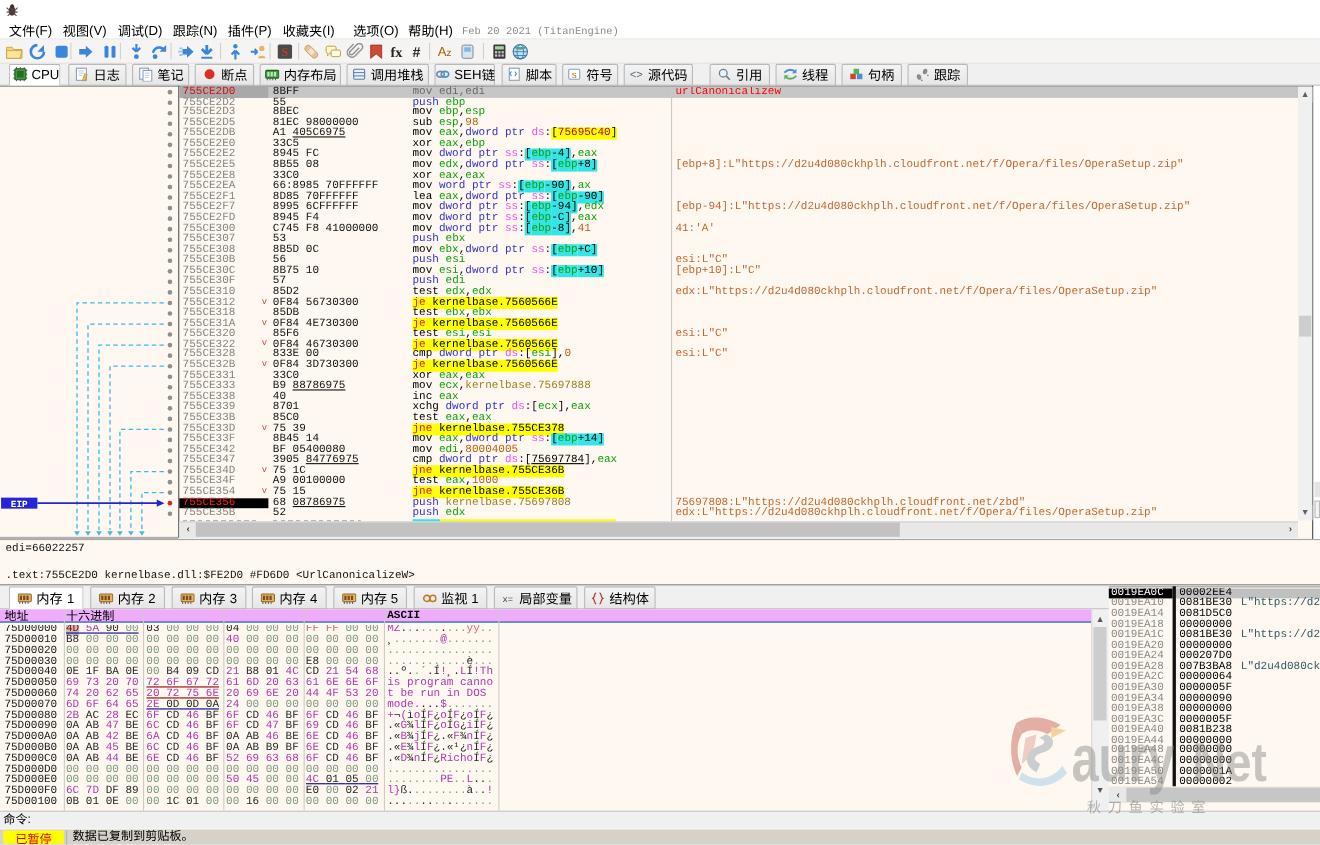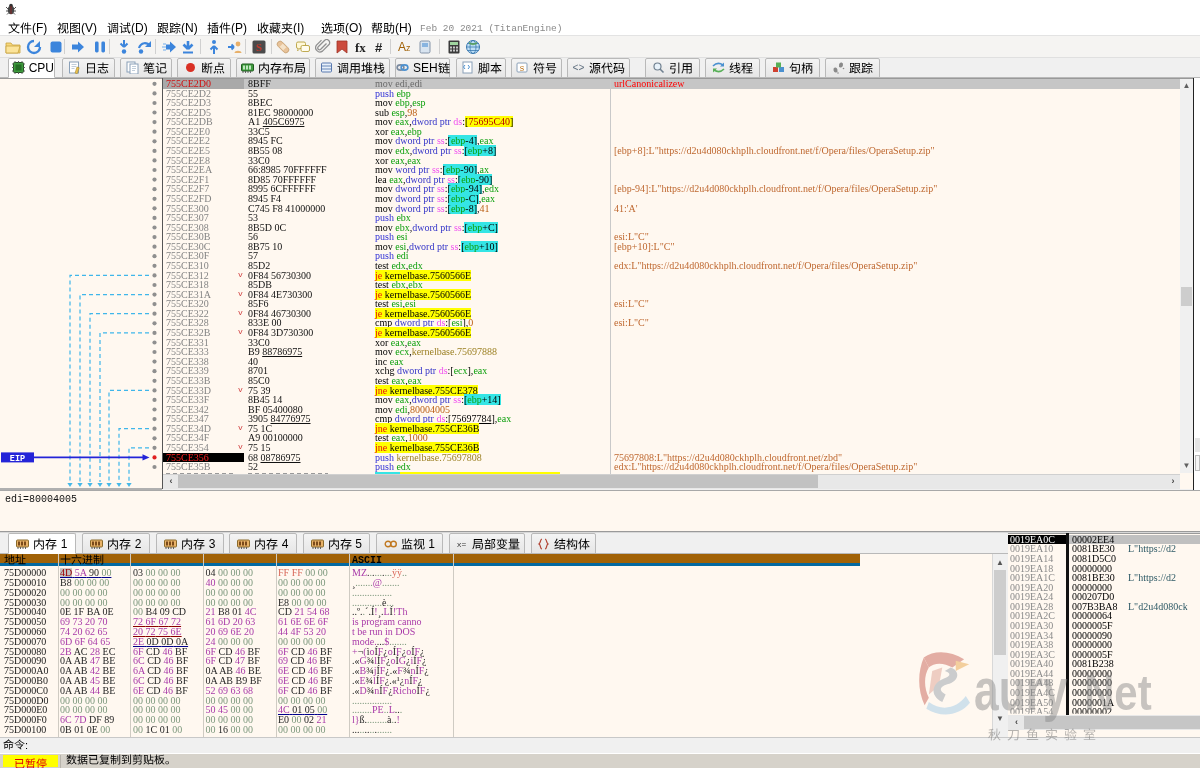--- a/index.html
+++ b/index.html
@@ -1,21 +1,21 @@
 <!DOCTYPE html>
 <html><head><meta charset="utf-8"><title>x32dbg</title>
 <style>
 *{margin:0;padding:0;box-sizing:border-box}
 html,body{width:1200px;height:768px;overflow:hidden}
 body{font-family:"Liberation Sans",sans-serif;background:#f0f0f0;position:relative}
 .abs{position:absolute}
 .z{display:inline-block;vertical-align:-0.13em;fill:currentColor}
 .mono{font-family:"Liberation Mono",monospace}
 
-.col{position:absolute;font-family:Liberation Serif, serif;font-size:10px;white-space:pre;color:#111}
+.col{position:absolute;font-family:Liberation Mono, monospace;font-size:10px;white-space:pre;color:#111}
 .col div{height:9.58px;line-height:9.58px}
 .dcol div{height:9.8px;line-height:9.8px}
 i{font-style:normal}
 .g{color:#0da00d}
 .n{color:#bb5e14}
 .p{color:#3434c8}
 .s{color:#f04ef0}
 .b{color:#2e2ed6}
 .j{color:#e81010;background:#ffff00}
 .y{color:#000;background:#ffff00}
@@ -473,21 +473,22 @@
 <div class="abs" style="left:0;top:488px;width:162px;height:2px;background:#b0b0b0"></div>
 <div class="abs" style="left:1180px;top:79px;width:13px;height:394px;background:#f0f0f0"></div>
 <div class="abs" style="left:1180px;top:79px;width:13px;height:14px;background:#f0f0f0;color:#606060;font-size:8px;text-align:center;line-height:14px">▲</div>
 <div class="abs" style="left:1181px;top:287px;width:11px;height:19px;background:#cdcdcd"></div>
 <div class="abs" style="left:1180px;top:459px;width:13px;height:14px;background:#f0f0f0;color:#606060;font-size:8px;text-align:center;line-height:14px">▼</div>
 <div class="abs" style="left:163px;top:474px;width:1017px;height:15px;background:#e8e8e8;border-top:1px solid #d0d0d0"></div>
 <div class="abs" style="left:164px;top:475px;width:14px;height:13px;color:#444;font-size:9px;text-align:center;line-height:13px;font-weight:bold">‹</div>
 <div class="abs" style="left:178px;top:475px;width:640px;height:13px;background:#c2c2c2"></div>
 <div class="abs" style="left:1166px;top:475px;width:14px;height:13px;color:#444;font-size:9px;text-align:center;line-height:13px;font-weight:bold">›</div>
 <div class="abs" style="left:0;top:490px;width:1200px;height:41px;background:#fff8f0;border-top:1px solid #a8a8a8">
-    <div class="mono abs" style="left:5px;top:3px;font-size:10px;color:#111">edi=80004005</div>
+    <div class="mono abs" style="left:5px;top:3px;font-size:10px;color:#111">edi=66022257</div>
+    <div class="mono abs" style="left:5px;top:27px;font-size:10px;color:#111">.text:755CE2D0 kernelbase.dll:$FE2D0 #FD6D0 &lt;UrlCanonicalizeW&gt;</div>
   </div>
 <div class="abs" style="left:0;top:531px;width:1200px;height:2px;background:#d8d8d8;border-top:1px solid #9a9a9a"></div>
 <div class="abs" style="left:0;top:533px;width:1008px;height:21px;background:#f0f0f0;border-bottom:1px solid #b9b9b9"></div>
 <div class="abs" style="left:8px;top:533px;width:68px;height:21px;background:#fff;border:1px solid #b9b9b9;border-bottom:1px solid #fff;border-radius:2px 2px 0 0;text-align:center;font-size:12px;line-height:20px;white-space:nowrap"><svg width="13" height="12" viewBox="0 0 13 12" style="vertical-align:-2px;margin-right:4px">
       <rect x="0.5" y="2" width="12" height="7" rx="1" fill="#e8b268" stroke="#8a6a2a"></rect>
       <g fill="#7a4a1a">
         <rect x="2" y="3.5" width="2" height="4"></rect>
         <rect x="5" y="3.5" width="2" height="4"></rect>
         <rect x="8" y="3.5" width="2" height="4"></rect>
       </g>
@@ -561,21 +562,21 @@
       <use href="#z91CF" x="3000"></use>
     </svg></div>
 <div class="abs" style="left:531px;top:533px;width:65px;height:21px;background:linear-gradient(#f4f4f4,#e6e6e6);border:1px solid #b9b9b9;border-bottom:1px solid #b9b9b9;border-radius:2px 2px 0 0;text-align:center;font-size:12px;line-height:20px;white-space:nowrap"><svg width="13" height="12" viewBox="0 0 13 12" style="vertical-align:-2px;margin-right:4px">
       <path d="M5 1 C3 1 4 5 2 6 C4 7 3 11 5 11 M8 1 C10 1 9 5 11 6 C9 7 10 11 8 11" fill="none" stroke="#b04030" stroke-width="1.2"></path>
     </svg><svg class="z" style="width:36px;height:12px;" viewBox="0 0 3000 1000">
       <use href="#z7ED3" x="0"></use>
       <use href="#z6784" x="1000"></use>
       <use href="#z4F53" x="2000"></use>
     </svg></div>
 <div class="abs" style="left:0;top:554px;width:992px;height:183px;background:#fff8f0"></div>
-<div class="abs" style="left:0;top:554px;width:860px;height:12px;background:#a16207;border-bottom:3px solid #0369a1;font-size:10px;color:#000">
+<div class="abs" style="left:0;top:554px;width:992px;height:12px;background:#f0abfc;border-bottom:1px solid #0369a1;font-size:10px;color:#000">
     <span class="abs" style="left:4px;top:0px"><svg class="z" style="width:22px;height:11px;" viewBox="0 0 2000 1000">
         <use href="#z5730" x="0"></use>
         <use href="#z5740" x="1000"></use>
       </svg></span>
     <span class="abs" style="left:60px;top:0px"><svg class="z" style="width:44px;height:11px;" viewBox="0 0 4000 1000">
         <use href="#z5341" x="0"></use>
         <use href="#z516D" x="1000"></use>
         <use href="#z8FDB" x="2000"></use>
         <use href="#z5236" x="3000"></use>
       </svg></span>

